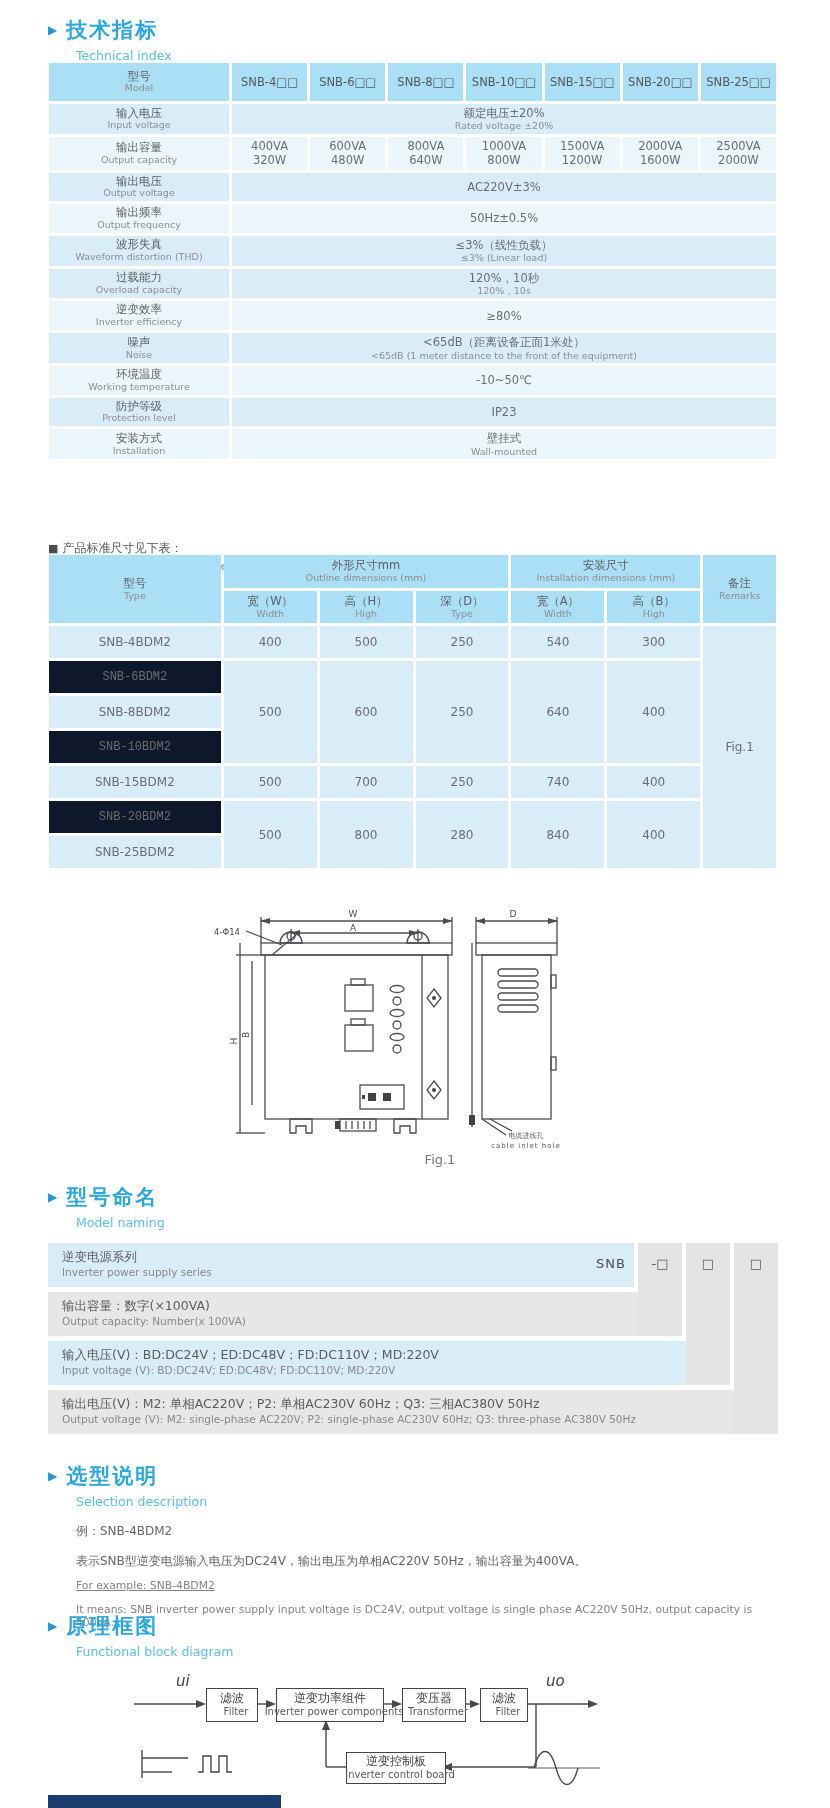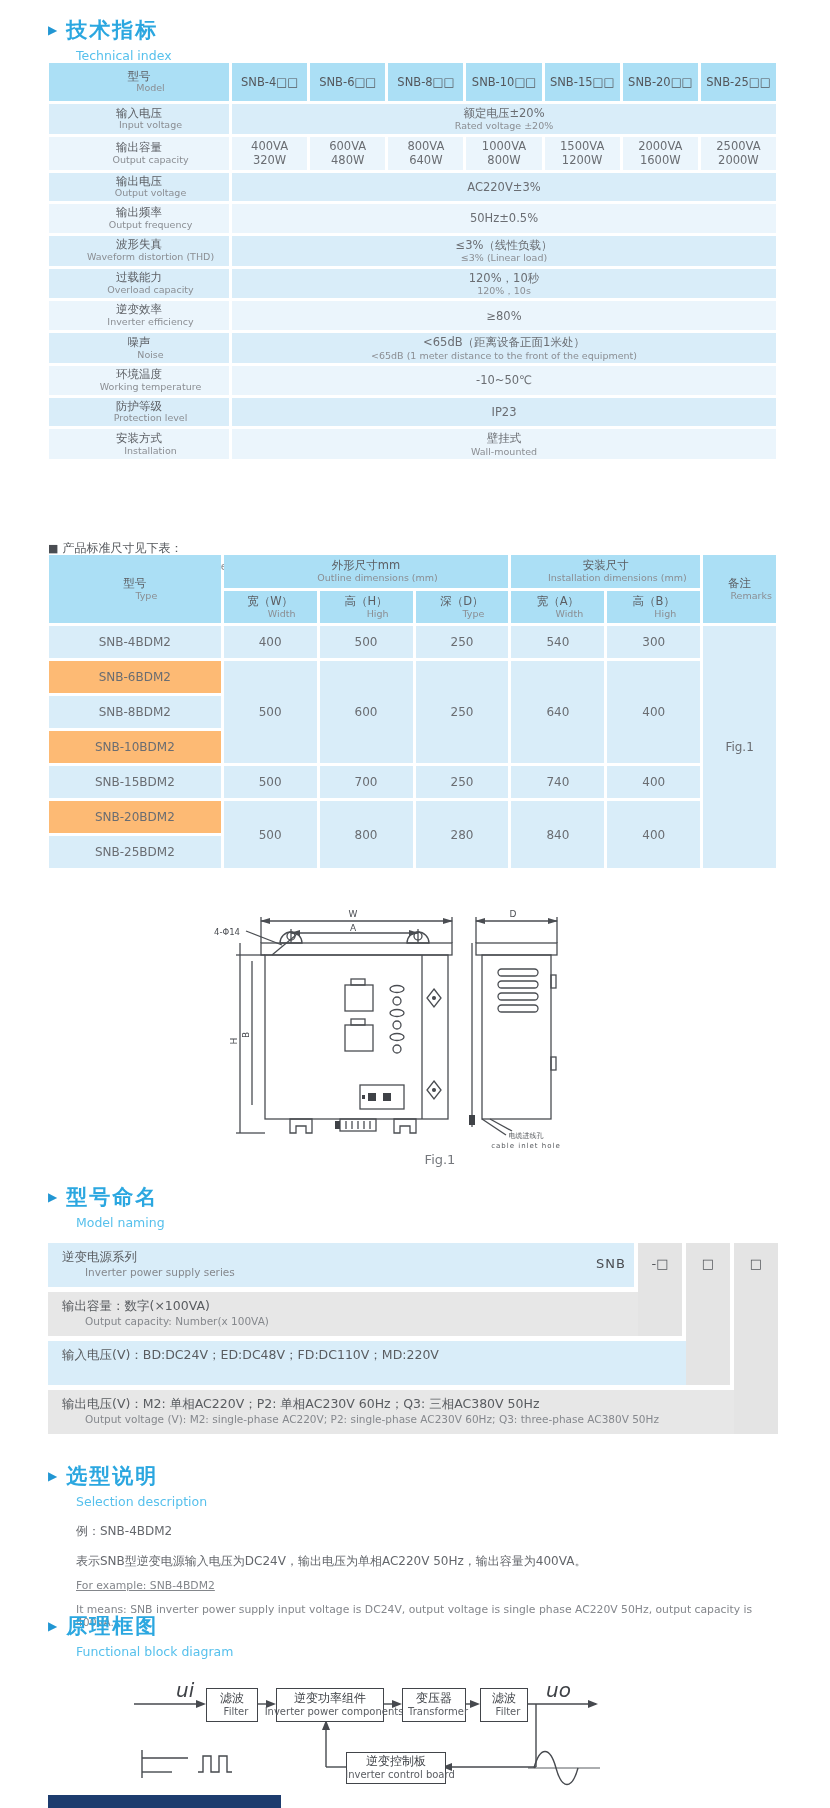--- a/index.html
+++ b/index.html
@@ -6,37 +6,37 @@
   .page{position:relative;width:830px;height:1808px;background:#ffffff;overflow:hidden;
         font-family:"DejaVu Sans","Liberation Sans",sans-serif;color:#58595b;}
   .abs{position:absolute;}
   
   .sec-head{display:flex;align-items:center;gap:9px;}
   .tri{color:#2196d3;font-size:12px;line-height:1;}
   .sec-title{color:#2ba7e0;font-size:21px;font-weight:600;letter-spacing:2px;}
   .sec-sub{color:#56c0ec;font-size:12.5px;margin-left:28px;margin-top:4px;}
   
   .zh{font-size:11.5px;color:#5b5e63;line-height:1.2;}
-  .en{font-size:9.5px;color:#8b8e93;line-height:1.15;padding-left:23px;}
+  .en{font-size:9.5px;color:#8b8e93;line-height:1.15;}
   
   table.spec{border-collapse:separate;border-spacing:3px;table-layout:fixed;width:733px;}
   .spec th,.spec td{padding:2px 1px;text-align:center;vertical-align:middle;overflow:hidden;}
   .spec tr.head th{background:#abdff5;font-weight:normal;height:34px;font-size:11.5px;color:#54575c;}
   .spec .lbl{width:178px;}
   .spec tr.A td{background:#d9edf9;}
   .spec tr.B td{background:#ebf5fc;}
   .v1{font-size:11.5px;color:#6a6d72;line-height:1.25;}
   .v2{font-size:9.5px;color:#8b8e93;line-height:1.2;}
   
   table.size{border-collapse:separate;border-spacing:3px;table-layout:fixed;width:733px;}
   .size th,.size td{padding:4px 1px;text-align:center;vertical-align:middle;overflow:hidden;}
   .size tr.head th,.size tr.sub th{background:#abdff5;font-weight:normal;color:#54575c;}
   .size td{font-size:12px;color:#6a6d72;height:24px;}
   .size td.mA{background:#d9edf9;}
-  .size td.mB{background:#fdba74;}
+  .size td.mB{background:#0f172a;font-family:Liberation Mono, monospace;}
   .size td.vv{background:#d9edf9;}
   .size td.figc{background:#d9edf9;font-size:12px;color:#6a6d72;}
   
   .note-zh{font-size:12px;color:#55585c;}
   .note-en{font-size:10.5px;color:#8b8e93;margin-left:40px;margin-top:3px;}
   .bullet{color:#4a4d52;font-size:11px;margin-right:4px;}
   
   .n-row{position:absolute;left:0;}
   .n-blue{background:#d9edf9;}
   .n-gray{background:#e7e7e7;}
@@ -47,21 +47,21 @@
   .n-slot{font-size:13px;color:#55585c;padding-top:13px;}
   .n-prefix{position:absolute;right:8px;top:13px;font-size:13px;color:#4a4d52;letter-spacing:1px;}
   
   .sel-line-zh{font-size:12px;color:#64676c;}
   .sel-line-en{font-size:10.8px;color:#83868b;}
   
   .blk{position:absolute;border:1.5px solid #42454a;background:#fff;display:flex;flex-direction:column;
        align-items:center;justify-content:center;text-align:center;}
   .blk .bzh{font-size:12px;color:#3f4247;line-height:1.1;white-space:nowrap;}
   .blk .ben{font-size:10px;color:#5a5d62;line-height:1.2;white-space:nowrap;padding-left:8px;}
-  .io-lbl{position:absolute;font-size:20px;font-style:italic;color:#3f4247;margin-top:6px;}
+  .io-lbl{position:absolute;font-size:15px;font-style:italic;color:#3f4247;}
   .fig-cap{font-size:13px;color:#75787d;text-align:center;}
   svg text{font-family:"DejaVu Sans","Liberation Sans",sans-serif;}
 </style>
 </head>
 <body>
 
 <div class="page">
 
   <div class="abs" style="left:48px;top:16px;">
     <div class="sec-head">
@@ -431,20 +431,21 @@
     </div>
     <div class="n-row n-gray" style="top:49px;width:634px;height:44px;">
       <div class="n-lbl">
         <div class="zh">输出容量：数字(×100VA)</div>
         <div class="en">Output capacity: Number(x 100VA)</div>
       </div>
     </div>
     <div class="n-row n-blue" style="top:98px;width:682px;height:44px;">
       <div class="n-lbl">
         <div class="zh">输入电压(V)：BD:DC24V；ED:DC48V；FD:DC110V；MD:220V</div>
+        <div class="en">Input voltage (V): BD:DC24V; ED:DC48V; FD:DC110V; MD:220V</div>
       </div>
     </div>
     <div class="n-row n-gray" style="top:147px;width:730px;height:44px;">
       <div class="n-lbl">
         <div class="zh">输出电压(V)：M2: 单相AC220V；P2: 单相AC230V 60Hz；Q3: 三相AC380V 50Hz</div>
         <div class="en">Output voltage (V): M2: single-phase AC220V; P2: single-phase AC230V 60Hz; Q3: three-phase AC380V 50Hz</div>
       </div>
     </div>
     <div class="n-col" style="left:590px;height:93px;">
       <div class="n-slot">-□</div>

